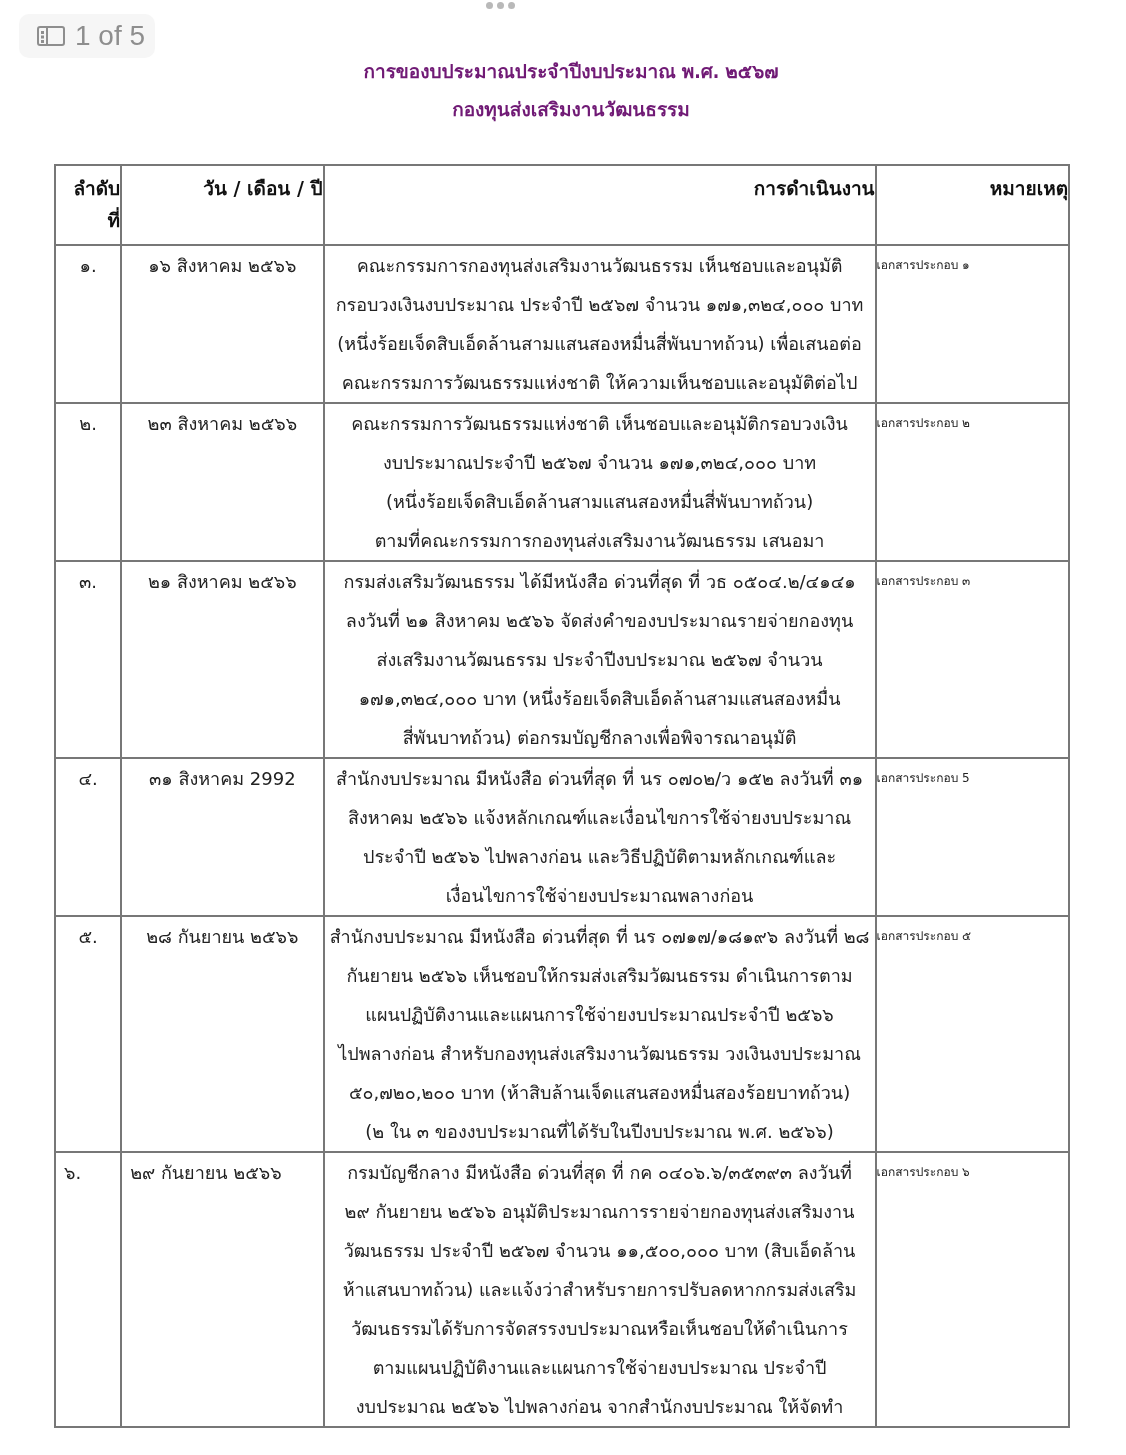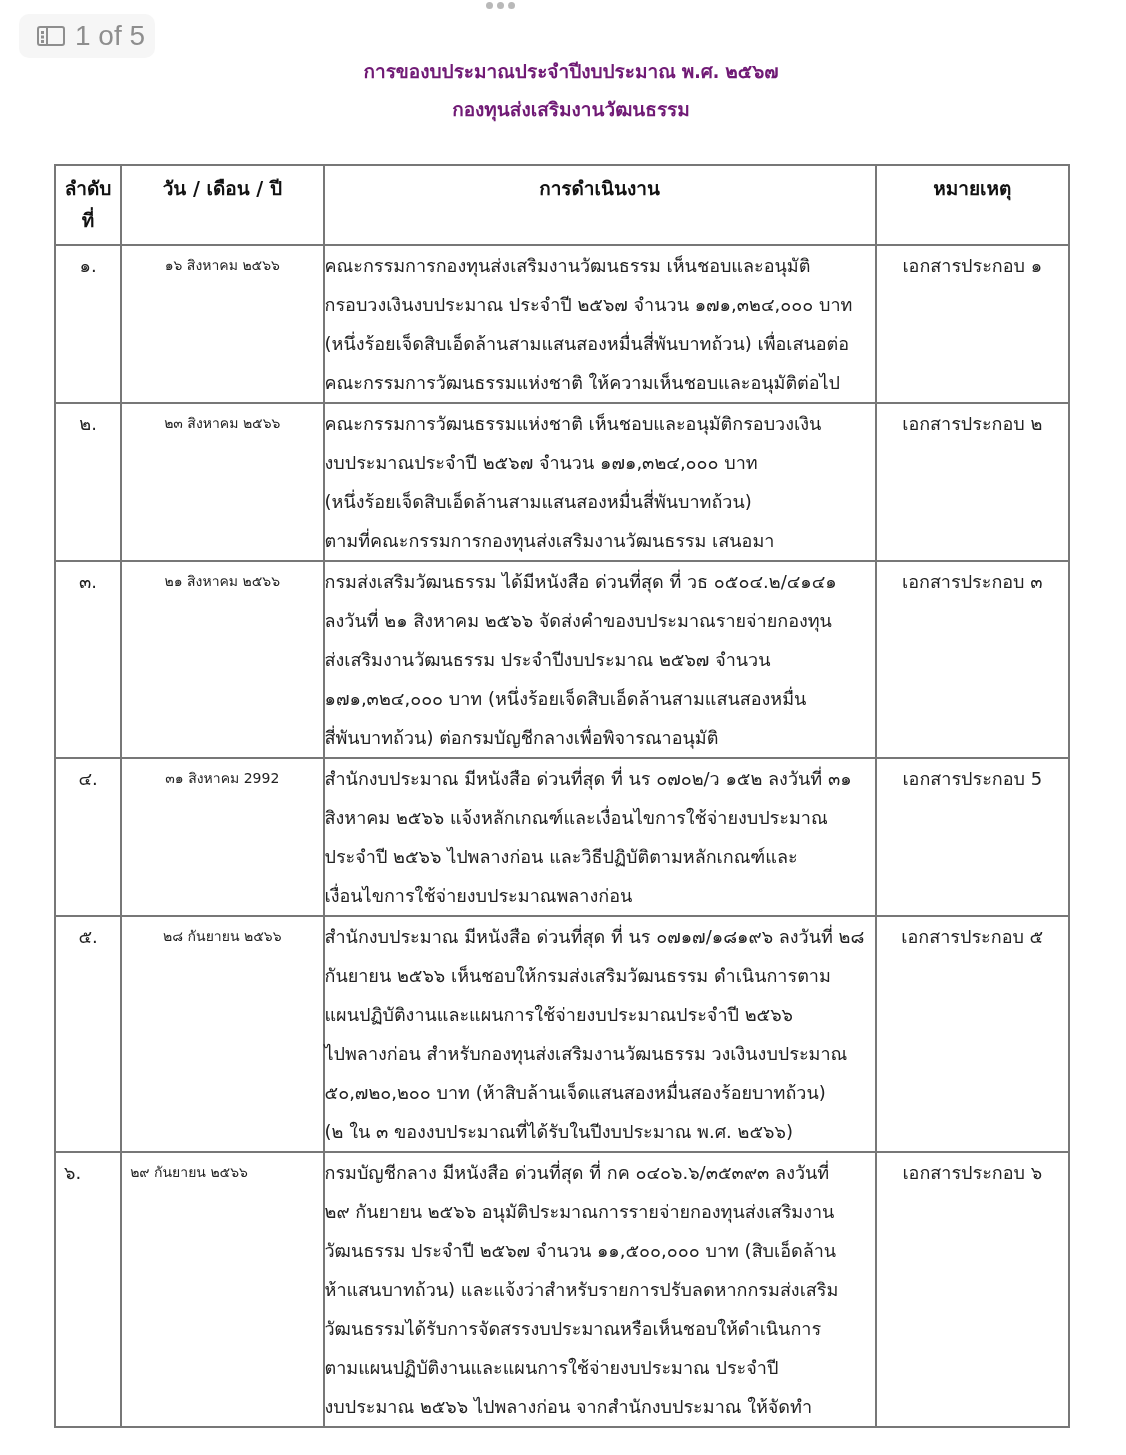--- a/index.html
+++ b/index.html
@@ -20,32 +20,32 @@
     .page-badge .label { font-family:"Liberation Sans",sans-serif; font-size:28px; }
     .title { position:absolute; left:0; width:1126px; text-align:center;
              font-family:"DejaVu Sans Condensed","DejaVu Sans",sans-serif; font-weight:bold;
              font-size:19px; color:#701a75;padding-left:8px; }
     .t1 { top:56px; }
     .t2 { top:94px; }
     table.doc { position:absolute; left:54px; top:164px; width:1016px; border-collapse:collapse;
                 table-layout:fixed; }
     table.doc td, table.doc th { border:2px solid #777; vertical-align:top; padding:0; }
     table.doc th { font-weight:bold; font-size:19px; color:#111; font-family:"DejaVu Sans",sans-serif;
-                   text-align:center; padding-top:6px; line-height:32px; height:72px; }
+                   text-align:right; padding-top:6px; line-height:32px; height:72px; }
     .c-no { width:66px; }
     .c-date { width:202px; }
     .c-act { width:551px; }
     .c-rem { width:193px; }
     td.no { text-align:center; font-size:18px; padding-top:6px; line-height:39px; }
-    td.date { text-align:center; font-size:14px; padding-top:6px; line-height:39px; }
+    td.date { text-align:center; font-size:18px; padding-top:6px; line-height:39px; }
     td.date.left { text-align:left; padding-left:8px;margin-left:28px; }
     td.no.left { text-align:left; padding-left:8px; }
     td.act { font-size:18px; line-height:39px; padding:6px 6px 2px 10px; }
-    td.act .ln { display:block; white-space:nowrap; }
-    td.rem { text-align:center; font-size:18px; padding-top:6px; line-height:39px; }
+    td.act .ln { display:block; white-space:nowrap;text-align:center; }
+    td.rem { text-align:left; font-size:12px; padding-top:6px; line-height:39px; }
   </style>
 </head>
 <body>
 
 <div class="more-dots">
   <span></span>
   <span></span>
   <span></span>
 </div>
 

